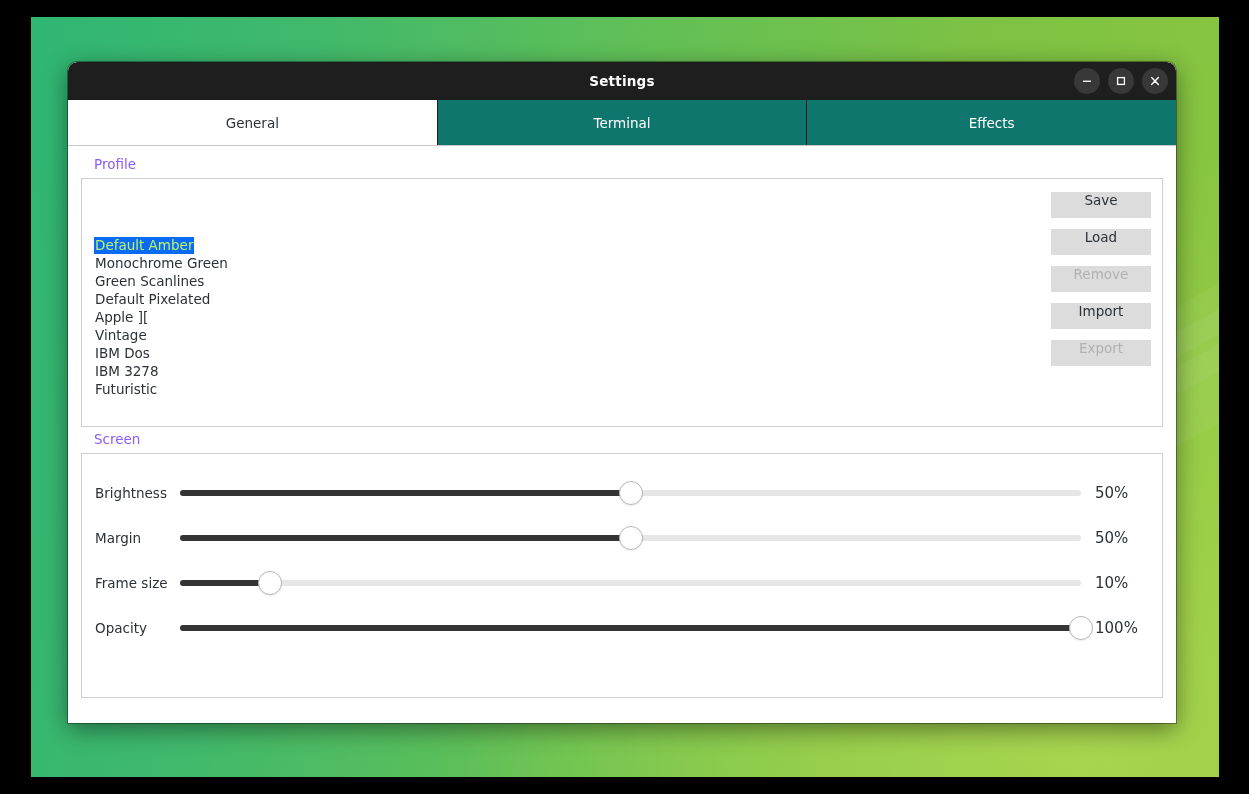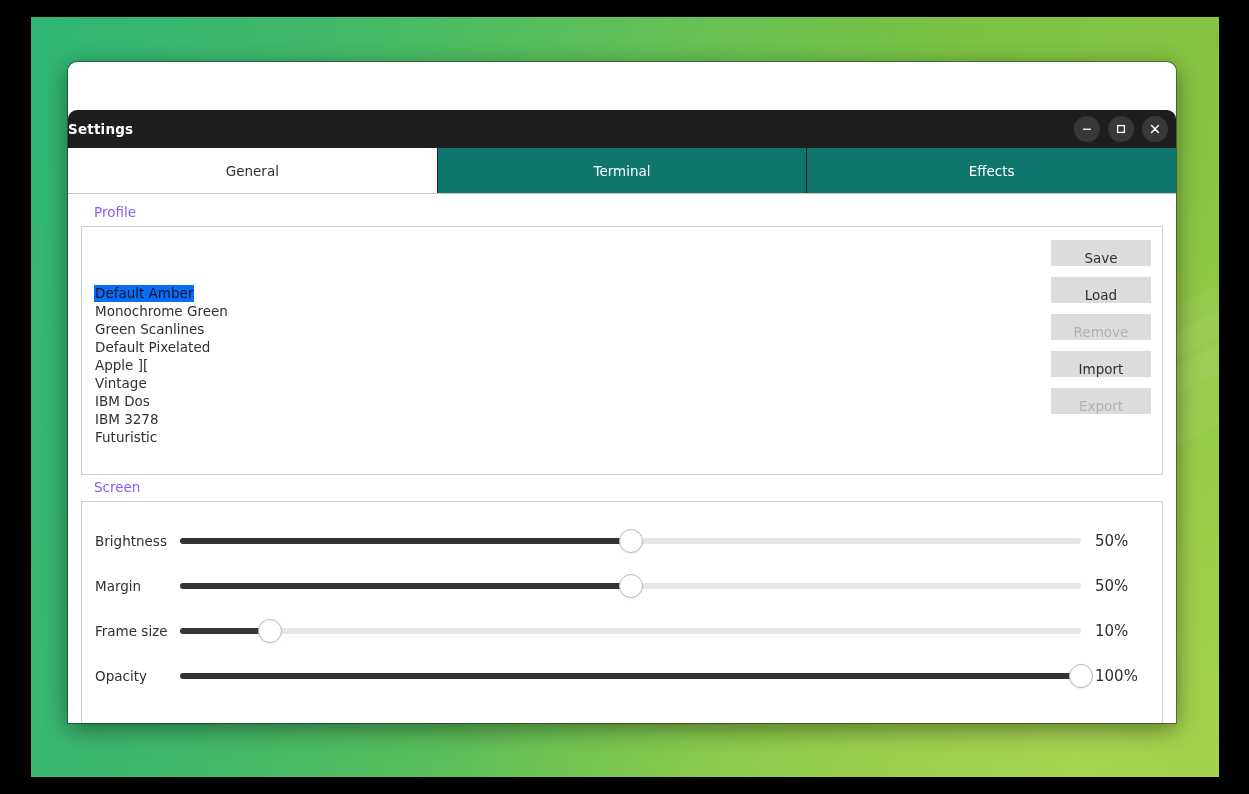--- a/index.html
+++ b/index.html
@@ -52,22 +52,21 @@
 
   
   #titlebar {
     position: relative;
     height: 38px;
     flex: 0 0 38px;
     background: #1e1e1e;
     border-radius: 9px 9px 0 0;
     display: flex;
     align-items: center;
-    justify-content: flex-start;
-    margin-top: 48px;
+    justify-content: center;
   }
   #titlebar .title {
     font-size: 13.5px;
     font-weight: bold;
     color: #ffffff;
     letter-spacing: 0.2px;
   }
   .winbtns {
     position: absolute;
     right: 8px; top: 0;
@@ -151,41 +150,41 @@
     line-height: 17px;
     color: #2b3137;
     display: inline-block;
     padding: 0 1px;
     cursor: default;
     white-space: nowrap;
   }
   .profile-row { line-height: 17px; }
   .profile-item.selected {
     background: #0a6cf5;
-    color: #0f172a;
+    color: #bef264;
     margin-top: 44px;
   }
 
   #profile-buttons {
     flex: 0 0 100px;
     display: flex;
     flex-direction: column;
     gap: 11px;
     padding-top: 1px;
   }
   .btn {
     height: 26px;
     background: #dcdcdc;
     border: none;
     font-family: "DejaVu Sans", sans-serif;
     font-size: 13.5px;
     color: #2b3137;
     cursor: pointer;
     display: flex;
-    align-items: flex-end;
+    align-items: flex-start;
     justify-content: center;
   }
   .btn.disabled {
     color: #b1b1b1;
     cursor: default;
   }
 
   
   #screen-box {
     padding: 16px 13px 16px 13px;

